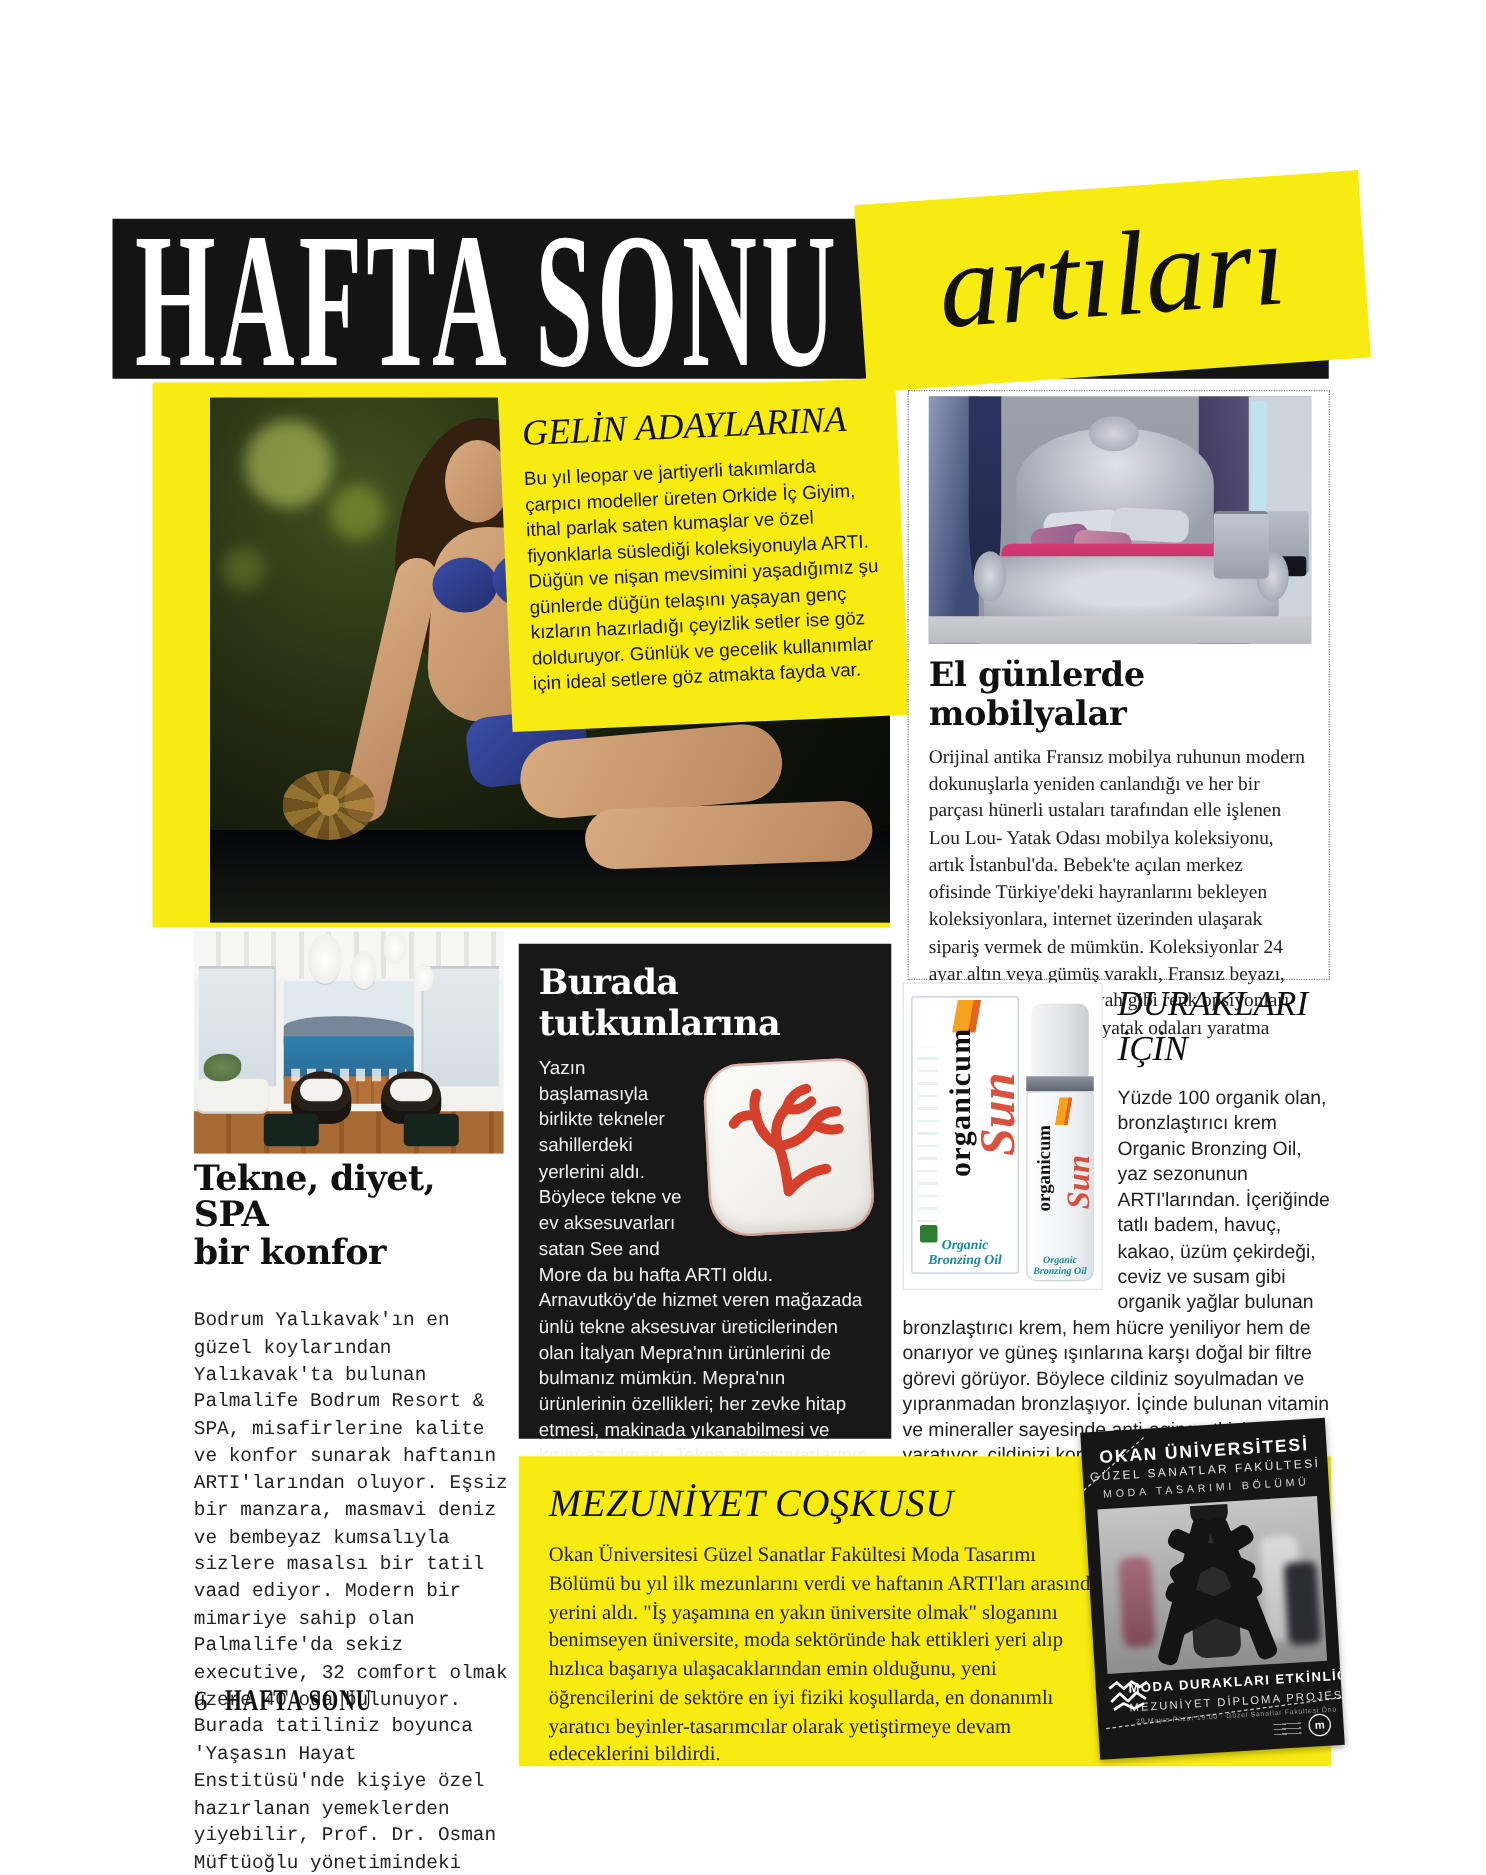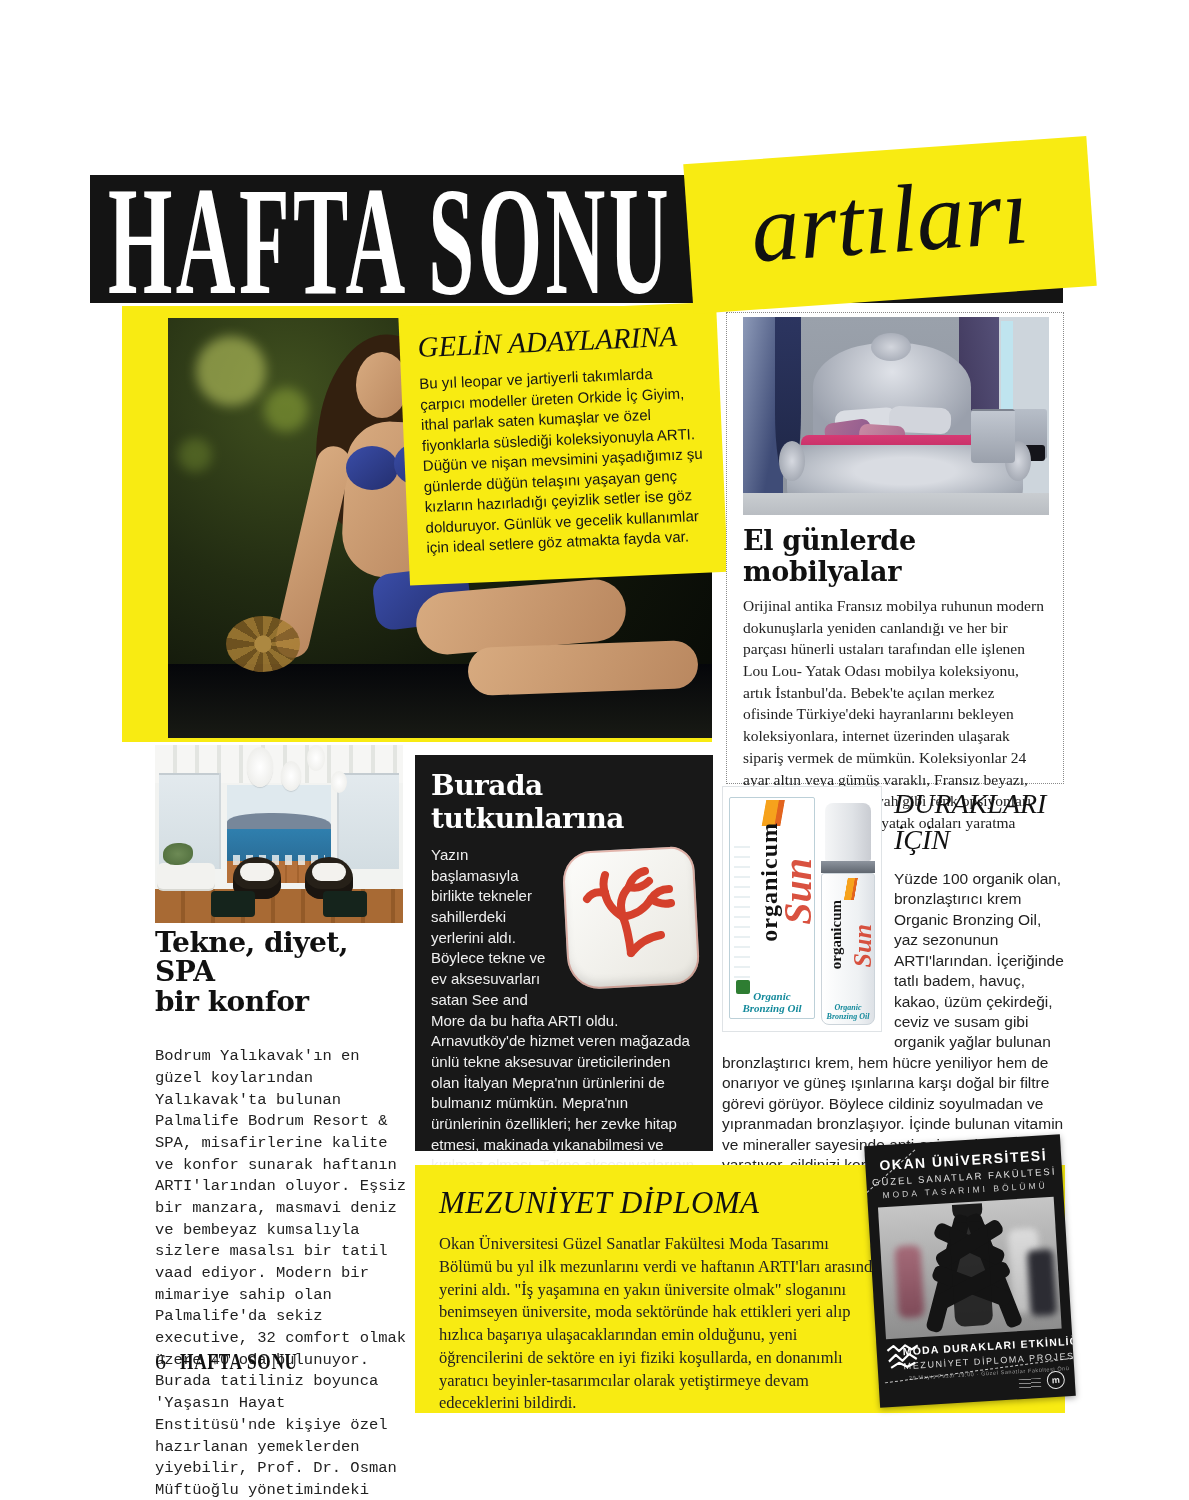--- a/index.html
+++ b/index.html
@@ -281,21 +281,21 @@
       </div>
     </div>
     <div id="bronzluk-title">
       <span>DURAKLARI</span>
       <span>İÇİN</span>
     </div>
     <div id="bronzluk-body">Yüzde 100 organik olan, bronzlaştırıcı krem Organic Bronzing Oil, yaz sezonunun ARTI'larından. İçeriğinde tatlı badem, havuç, kakao, üzüm çekirdeği, ceviz ve susam gibi organik yağlar bulunan bronzlaştırıcı krem, hem hücre yeniliyor hem de onarıyor ve güneş ışınlarına karşı doğal bir filtre görevi görüyor. Böylece cildiniz soyulmadan ve yıpranmadan bronzlaşıyor. İçinde bulunan vitamin ve mineraller sayesinde anti-aging etkisi de yaratıyor, cildinizi koruyor ve besliyor.</div>
   </div>
 
   <div id="mezuniyet-box" class="abs">
-    <div id="mezuniyet-title">MEZUNİYET DİPLOMA</div>
+    <div id="mezuniyet-title">MEZUNİYET COŞKUSU</div>
     <div id="mezuniyet-body">Okan Üniversitesi Güzel Sanatlar Fakültesi Moda Tasarımı Bölümü bu yıl ilk mezunlarını verdi ve haftanın ARTI'ları arasında yerini aldı. "İş yaşamına en yakın üniversite olmak" sloganını benimseyen üniversite, moda sektöründe hak ettikleri yeri alıp hızlıca başarıya ulaşacaklarından emin olduğunu, yeni öğrencilerini de sektöre en iyi fiziki koşullarda, en donanımlı yaratıcı beyinler-tasarımcılar olarak yetiştirmeye devam edeceklerini bildirdi.</div>
   </div>
 
   <div id="okan-poster" class="abs">
     <div class="dashed-line" style="left:-30px;top:34px;width:90px;transform:rotate(-38deg);"></div>
     <div class="dashed-line" style="left:6px;top:230px;width:200px;transform:rotate(-4deg);"></div>
     <div class="poster-line" style="margin-top:12px;font-size:14px;font-weight:bold;letter-spacing:1.5px;color:#ffffff;">OKAN ÜNİVERSİTESİ</div>
     <div class="poster-line" style="margin-top:3px;font-size:9.5px;letter-spacing:2px;color:#e2e2e2;">GÜZEL SANATLAR FAKÜLTESİ</div>
     <div class="poster-line" style="margin-top:3px;font-size:8.5px;letter-spacing:3px;color:#cfcfcf;">MODA TASARIMI BÖLÜMÜ</div>
     <div id="poster-photo">

